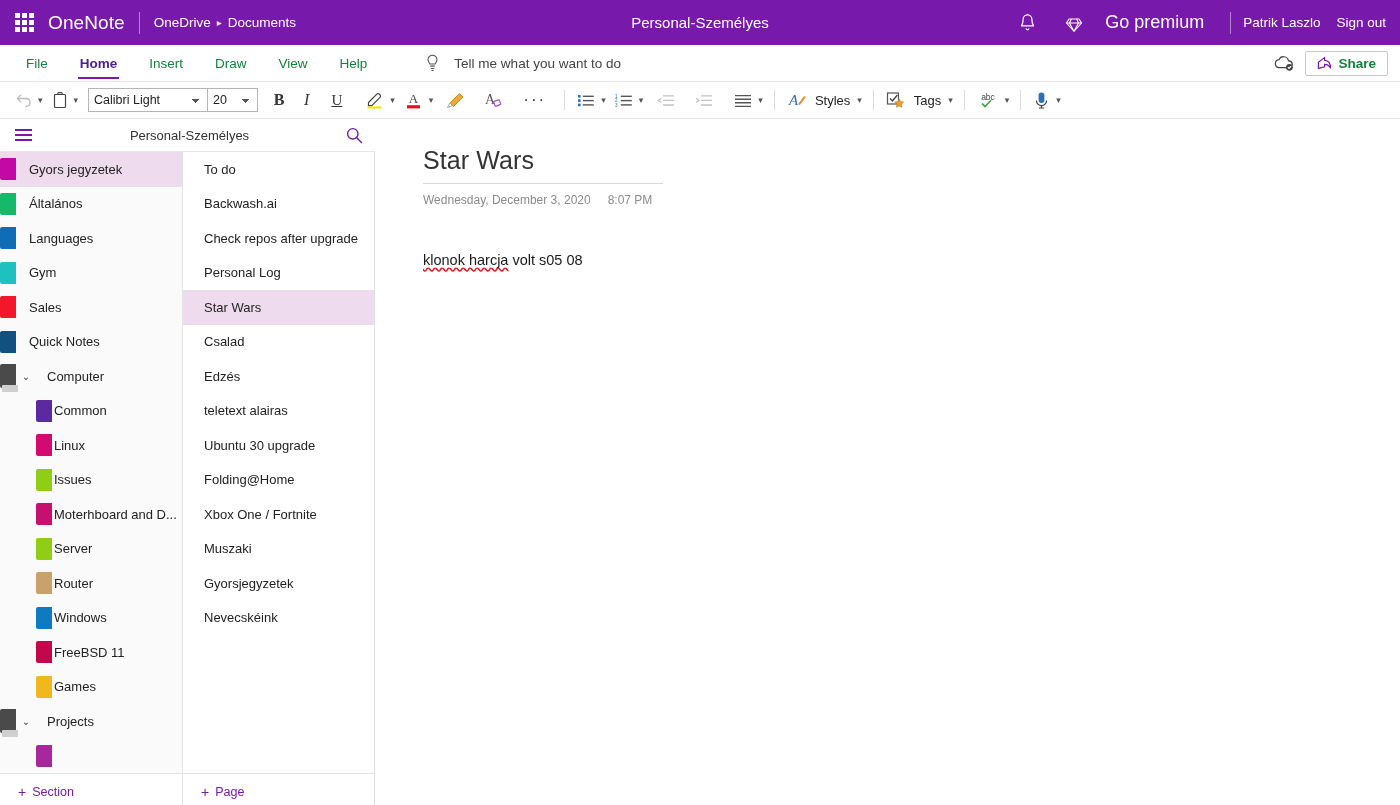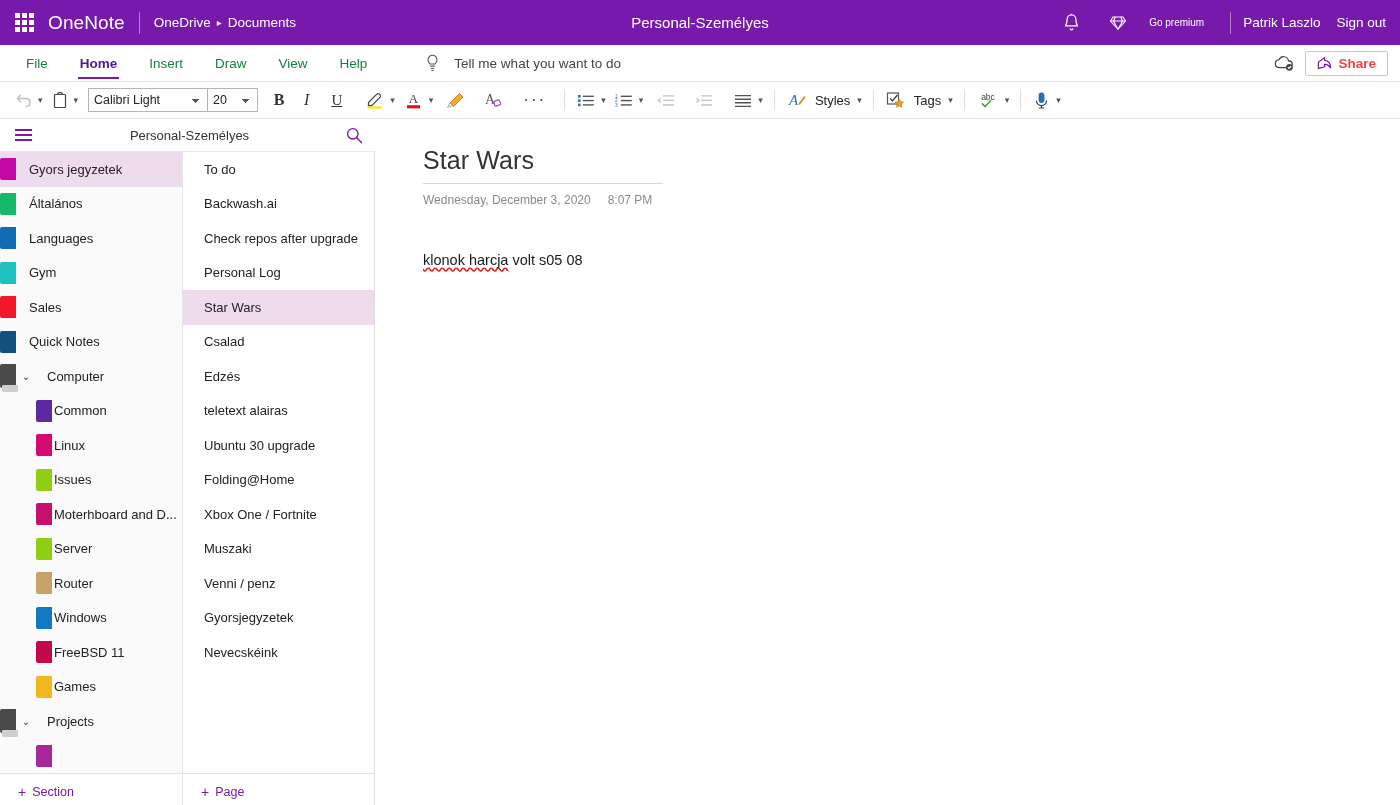--- a/index.html
+++ b/index.html
@@ -25,21 +25,21 @@
   .bc-sep { font-size: 10px; opacity: .9; }
   .doc-title {
     position: absolute; left: 0; right: 0; text-align: center;
     font-size: 15px; pointer-events: none;
   }
   .topbar-right {
     margin-left: auto; display: flex; align-items: center; gap: 0; padding-right: 14px;
     position: relative; z-index: 2;
   }
   .bell { padding: 0 16px; cursor: pointer; display: flex; align-items: center; }
-  .premium { display: flex; align-items: center; gap: 23px; font-size: 10px;
+  .premium { display: flex; align-items: flex-end; gap: 23px; font-size: 18px;
              padding: 0 14px; cursor: pointer; }
   .topbar-right .divider-v { margin: 0 12px; }
   .user-name { font-size: 13.5px; padding-right: 16px; cursor: pointer; }
   .sign-out { font-size: 13.5px; cursor: pointer; }
 
   
   .ribbon-tabs {
     height: 37px; background: #fff; display: flex; align-items: stretch;
     border-bottom: 1px solid #e6e6e6; position: relative;
   }
@@ -52,21 +52,21 @@
   .rtab.active::after {
     content: ''; position: absolute; left: 14px; right: 14px; bottom: 2px;
     height: 2.5px; background: #7719aa;
   }
   .tellme { display: flex; align-items: center; gap: 14px; margin-left: 42px;
             font-size: 13.5px; color: #444; cursor: pointer; }
   .ribbon-right { margin-left: auto; display: flex; align-items: center;
                   gap: 10px; padding-right: 12px; }
   .share-btn {
     display: flex; align-items: center; gap: 6px; border: 1px solid #c8c8c8;
-    border-radius: 2px; padding: 4px 11px; color: #ef4444; font-size: 13.5px;
+    border-radius: 2px; padding: 4px 11px; color: #15803d; font-size: 13.5px;
     font-weight: 600; cursor: pointer; background: #fff;
   }
 
   
   .toolbar {
     height: 37px; background: #fff; display: flex; align-items: center;
     border-bottom: 1px solid #e6e6e6; padding-left: 10px; gap: 0;
   }
   .tb-item {
     display: flex; align-items: center; justify-content: center;
@@ -560,23 +560,20 @@
             <div class="page-row">
               <span>Folding@Home</span>
             </div>
             <div class="page-row">
               <span>Xbox One / Fortnite</span>
             </div>
             <div class="page-row">
               <span>Muszaki</span>
             </div>
             <div class="page-row">
-              <span>Venni / penz</span>
-            </div>
-            <div class="page-row">
               <span>Gyorsjegyzetek</span>
             </div>
             <div class="page-row">
               <span>Nevecskéink</span>
             </div>
           </div>
       </div>
 
       <div class="pane-footer">
         <div class="add-btn add-section">

